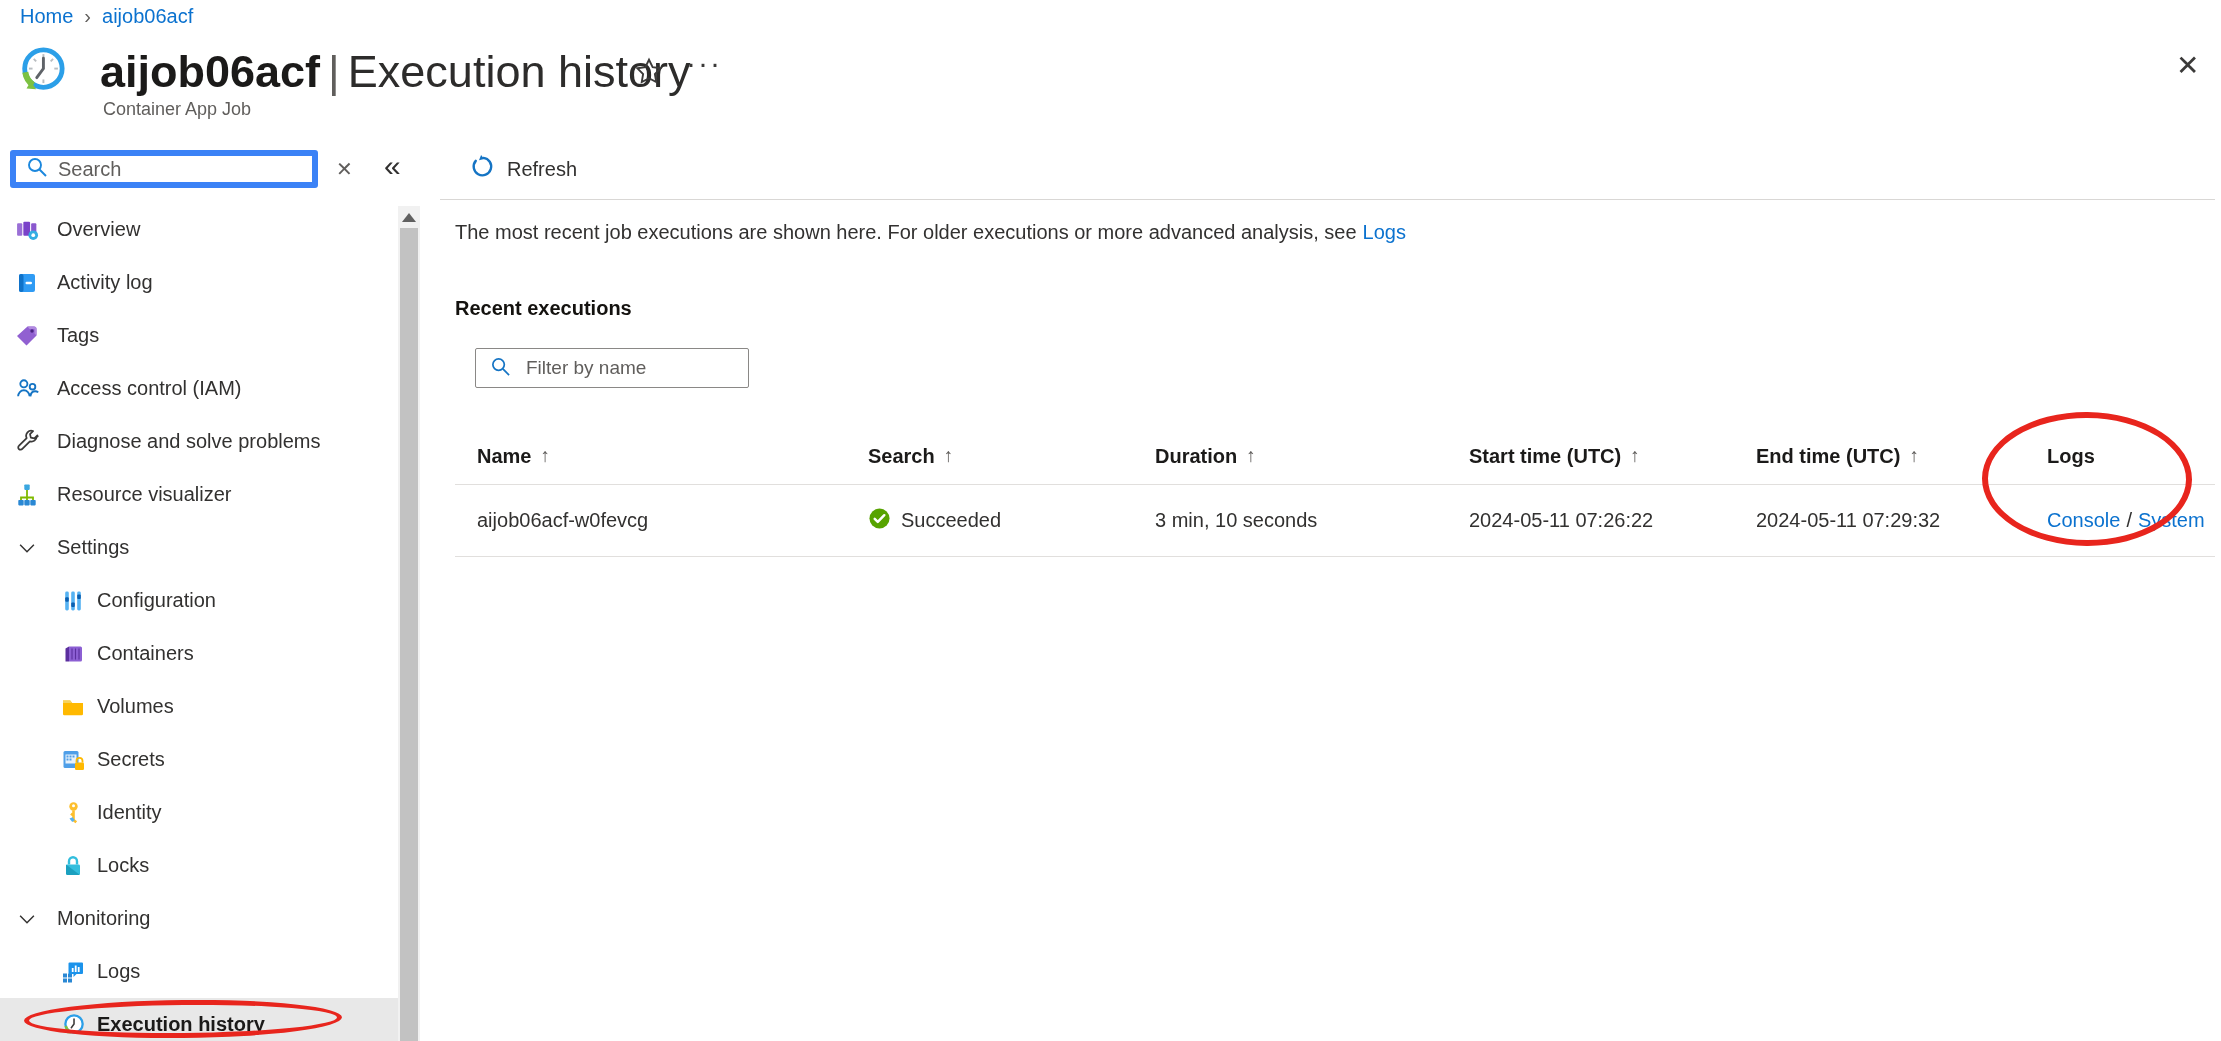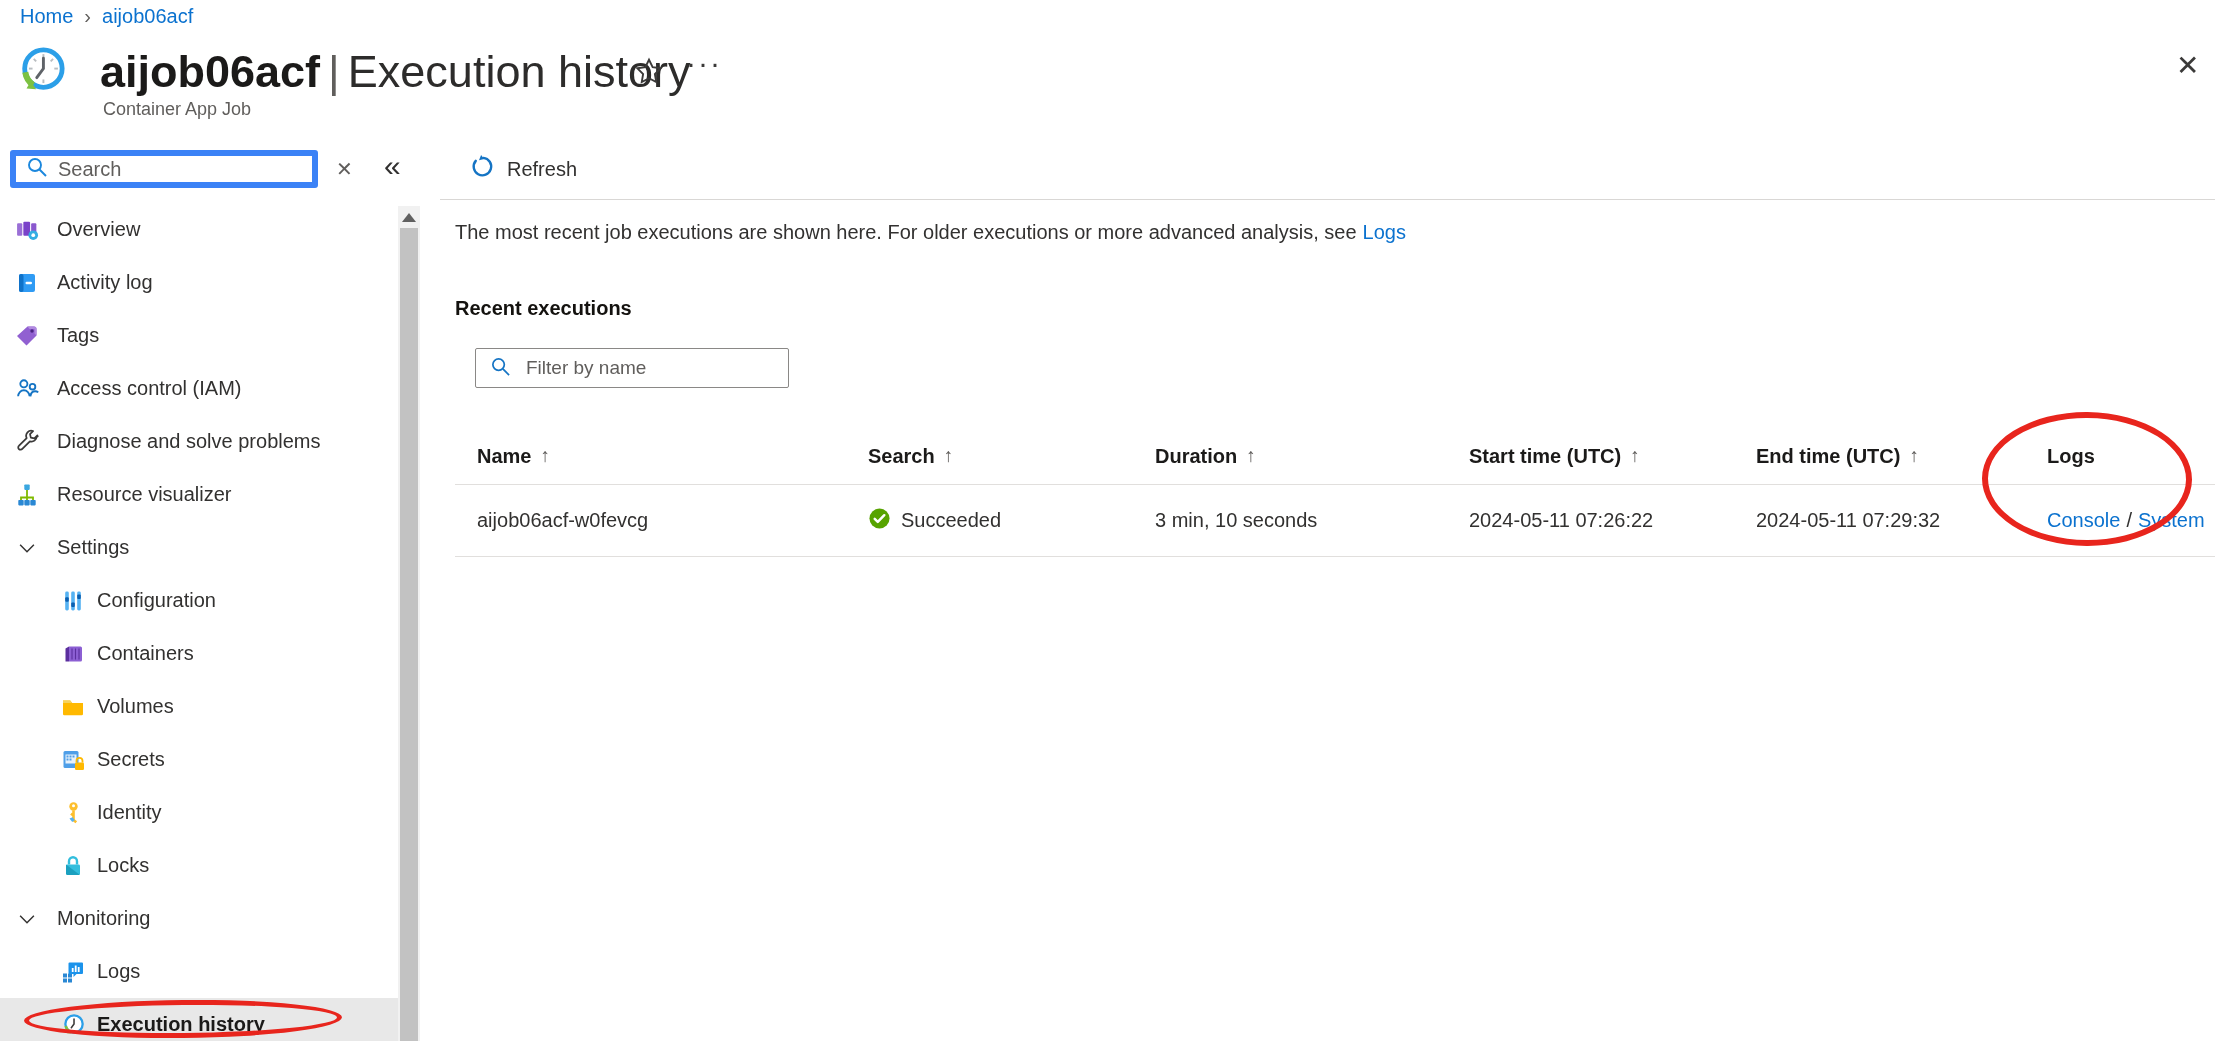--- a/index.html
+++ b/index.html
@@ -51,21 +51,21 @@
   
   .toolbar-refresh { position:absolute; left:469px; top:154px; display:flex; align-items:center; gap:13px;
     font-size:20px; color:#323130; cursor:pointer; }
   .toolbar-divider { position:absolute; left:440px; top:199px; width:1775px; height:1px; background:#d9d7d5; }
 
   .description { position:absolute; left:455px; top:221px; font-size:20px; color:#323130; white-space:nowrap; }
   .description .link { color:#0b72cf; cursor:pointer; margin-left:6px; }
 
   .section-title { position:absolute; left:455px; top:297px; font-size:20px; font-weight:700; color:#14120f; }
 
-  .filter-box { position:absolute; left:475px; top:348px; width:314px; height:40px;
+  .filter-box { position:absolute; left:475px; top:348px; width:274px; height:40px;
     border:1px solid #8a8886; border-radius:2px; background:#fff;
     display:flex; align-items:center; gap:15px; padding:0 14px; }
   .filter-box input { border:none; outline:none; width:100%; font-size:19px; color:#323130;
     font-family:"Liberation Sans","DejaVu Sans",sans-serif; background:transparent; }
   .filter-box input::placeholder { color:#605e5c; }
 
   
   .exec-table { position:absolute; left:455px; top:428px; width:1760px; }
   .trow { display:grid; grid-template-columns:405px 279px 306px 279px 283px 1fr; align-items:center;gap:8px; }
   .trow.head { height:57px; border-bottom:1px solid #e1dfdd; }

